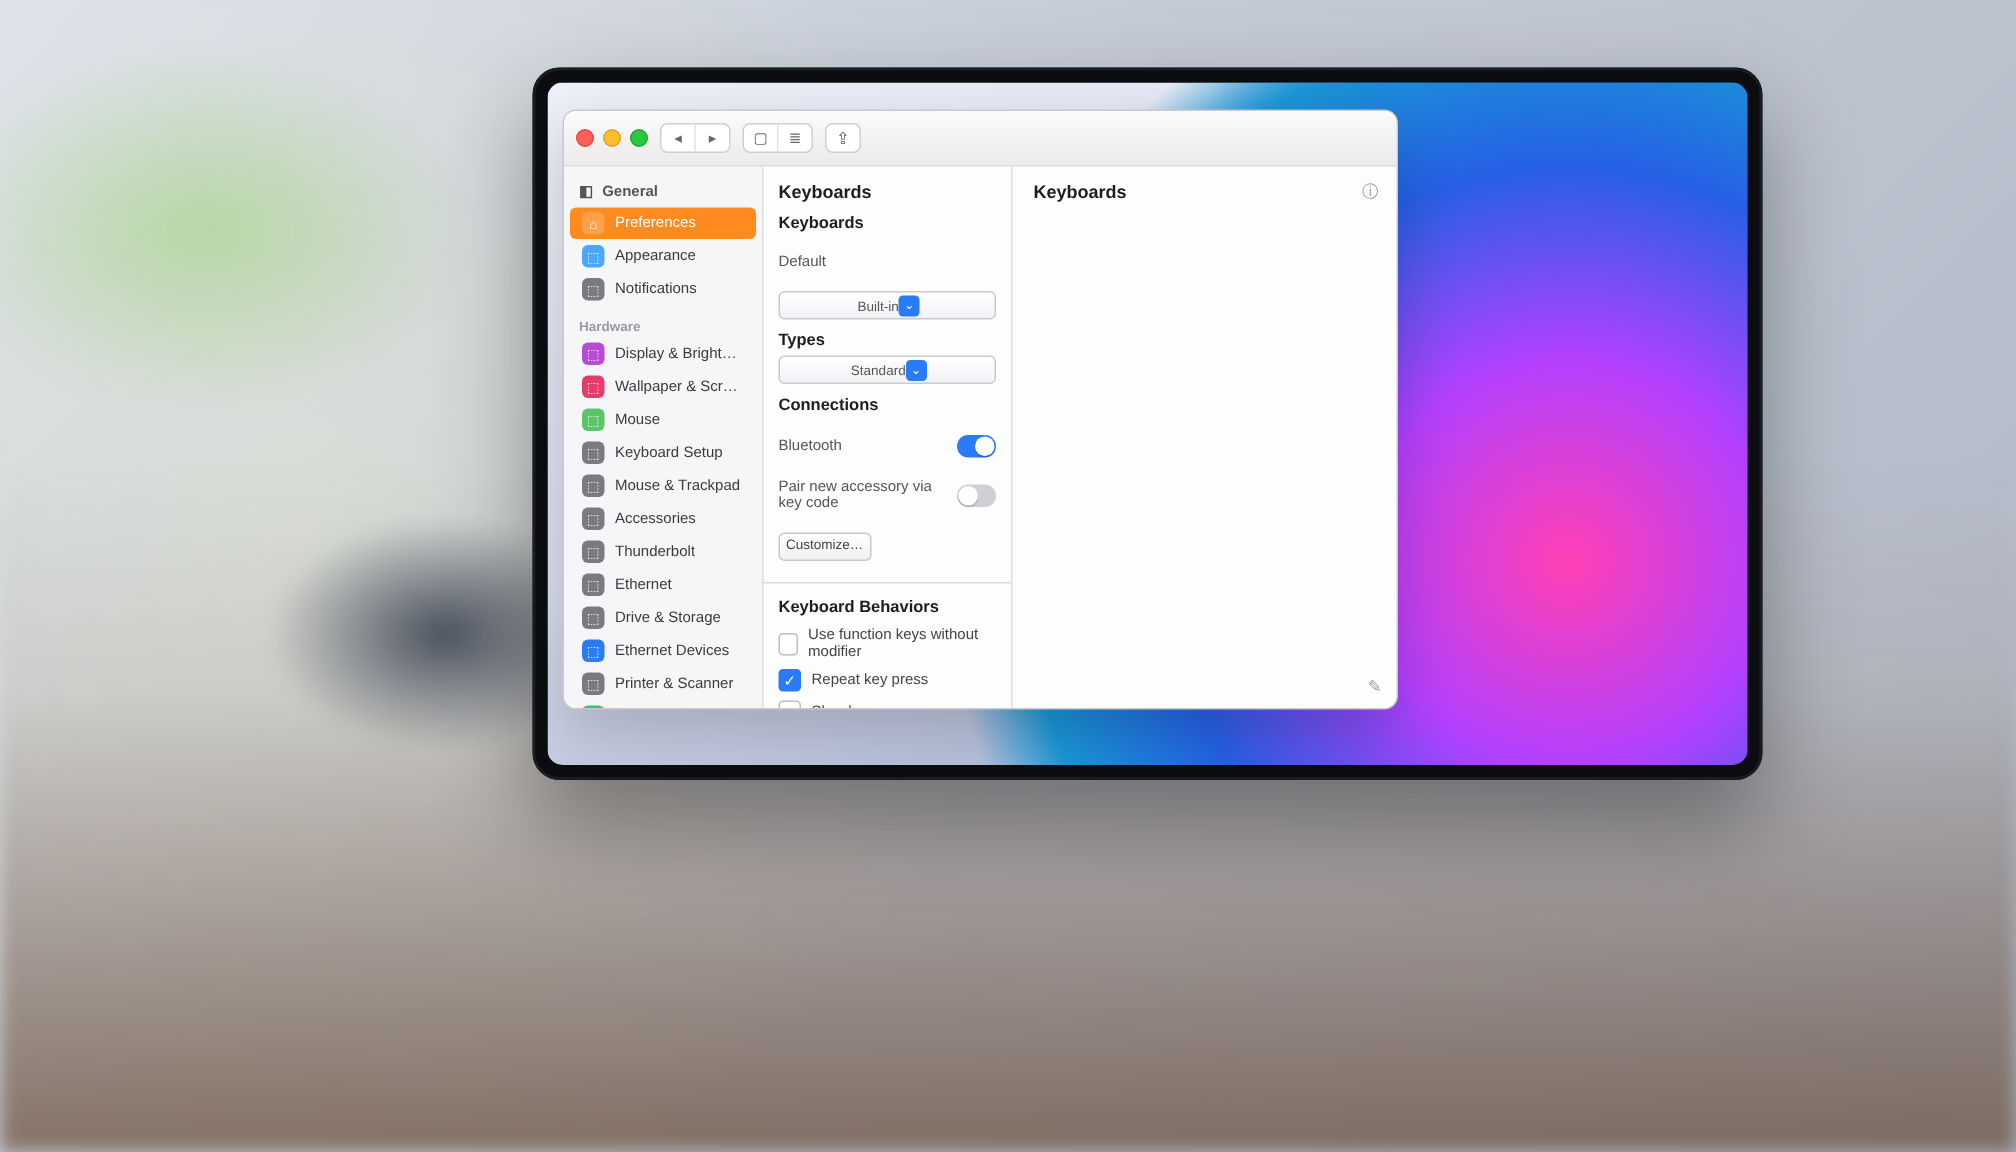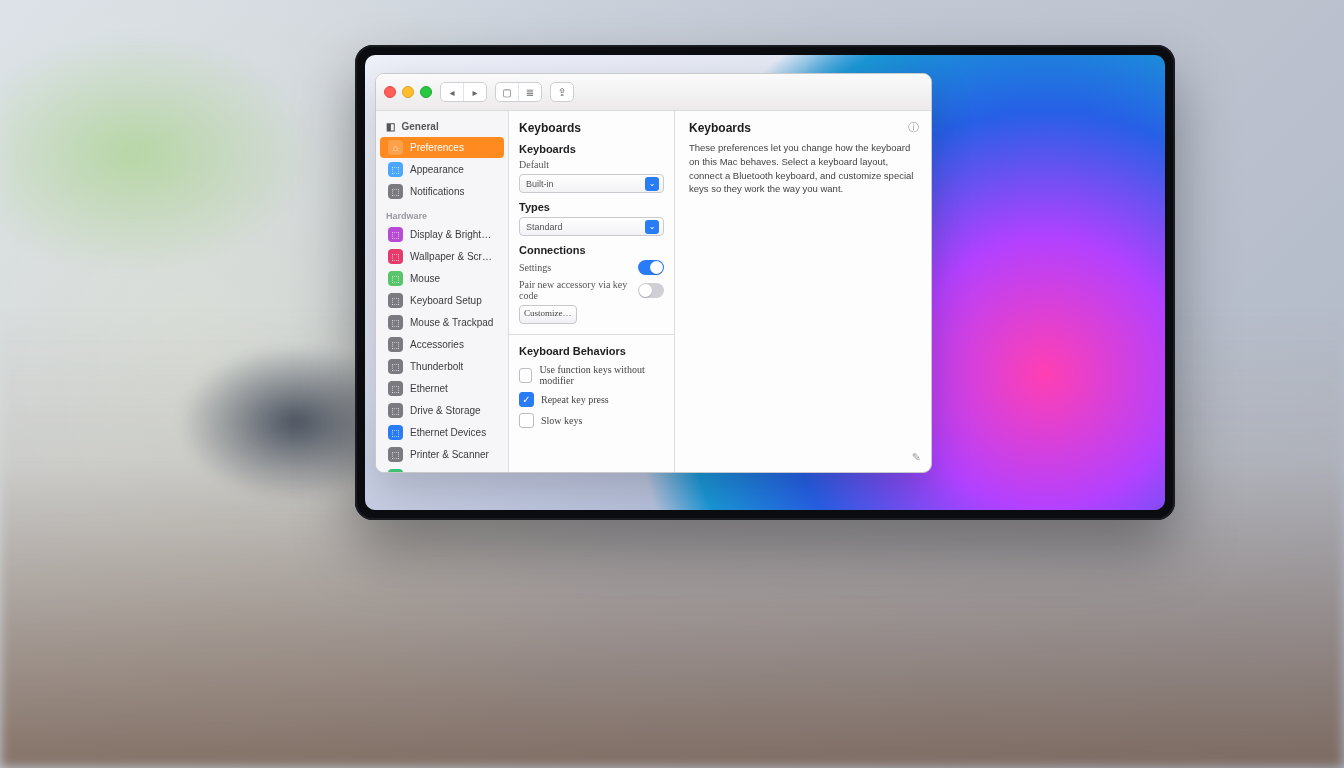--- a/index.html
+++ b/index.html
@@ -112,46 +112,46 @@
 
   
   .content{flex:1;display:flex;min-width:0;}
   .col-mid{
     width:145px;flex:0 0 145px;border-right:1px solid var(--border);
     padding:8px 10px;
   }
   .col-right{flex:1;padding:8px 14px;min-width:0;}
   .panel-title{font-weight:700;font-size:12px;margin:2px 0 6px;color:#1d1d1f;}
   .group-title{font-weight:700;font-size:11px;margin:8px 0 4px;color:#1d1d1f;}
-  .field-row{display:flex;align-items:center;gap:6px;margin:4px 0;font-family:Liberation Serif, serif;}
+  .field-row{display:flex;align-items:center;gap:6px;margin:14px 0;}
   .field-label{font-size:10px;color:#555;}
   .select{
     flex:1;height:17px;border:1px solid #c9c9cf;border-radius:4px;
     background:linear-gradient(#fff,#f2f2f5);
-    display:flex;align-items:center;justify-content:space-between;
+    display:flex;align-items:center;justify-content:center;
     padding:0 4px 0 6px;font-size:9px;color:#555;
   }
   .select .arrow{
     width:14px;height:14px;border-radius:3px;background:var(--accent);
     display:flex;align-items:center;justify-content:center;color:#fff;font-size:8px;
   }
   .toggle{width:26px;height:15px;border-radius:8px;background:#d0d0d4;position:relative;}
   .toggle.on{background:var(--accent);}
   .toggle .knob{position:absolute;top:1px;left:1px;width:13px;height:13px;background:#fff;border-radius:50%;box-shadow:0 1px 1px rgba(0,0,0,.2);}
   .toggle.on .knob{left:12px;}
   .btn{
     display:inline-block;height:17px;line-height:15px;padding:0 4px;
     border:1px solid #c7c7cc;border-radius:4px;background:linear-gradient(#fff,#f1f1f4);
     font-size:9px;color:#444;
   }
   .divider{height:1px;background:var(--border);margin:10px -10px;}
 
   .desc{font-size:9.5px;color:#444;line-height:1.45;margin:4px 0 10px;}
 
-  .checks{margin-top:4px;font-family:Liberation Serif, serif;}
+  .checks{margin-top:4px;}
   .chk-row{display:flex;align-items:center;gap:7px;padding:3px 0;font-size:10px;color:#444;}
   .chk{width:13px;height:13px;border:1px solid #bcbcc2;border-radius:3px;background:#fff;display:flex;align-items:center;justify-content:center;font-size:10px;color:#fff;}
   .chk.checked{background:var(--accent);border-color:var(--accent);}
 
   .corner-action{position:absolute;right:10px;bottom:8px;color:#9a9aa0;font-size:11px;}
   .corner-info{position:absolute;right:12px;top:46px;color:#9a9aa0;font-size:11px;}
 </style>
 </head>
 <body>
 
@@ -267,21 +267,21 @@
             </div>
 
             <div class="group-title">Types</div>
             <div class="select">
               <span>Standard</span>
               <span class="arrow">⌄</span>
             </div>
 
             <div class="group-title">Connections</div>
             <div class="field-row">
-              <span class="field-label">Settings</span>
+              <span class="field-label">Bluetooth</span>
               <span style="flex:1"></span>
               <span class="toggle on">
                   <span class="knob"></span>
                 </span>
             </div>
             <div class="field-row">
               <span class="field-label" style="flex:1">Pair new accessory via key code</span>
               <span class="toggle">
                   <span class="knob"></span>
                 </span>
@@ -304,21 +304,20 @@
               </div>
               <div class="chk-row">
                 <span class="chk"></span>
                 <span>Slow keys</span>
               </div>
             </div>
           </div>
 
           <div class="col-right">
             <div class="panel-title">Keyboards</div>
-            <div class="desc">These preferences let you change how the keyboard on this Mac behaves. Select a keyboard layout, connect a Bluetooth keyboard, and customize special keys so they work the way you want.</div>
           </div>
         </div>
       </div>
 
       <div class="corner-info">ⓘ</div>
       <div class="corner-action">✎</div>
     </div>
 
   </div>
 </div>

